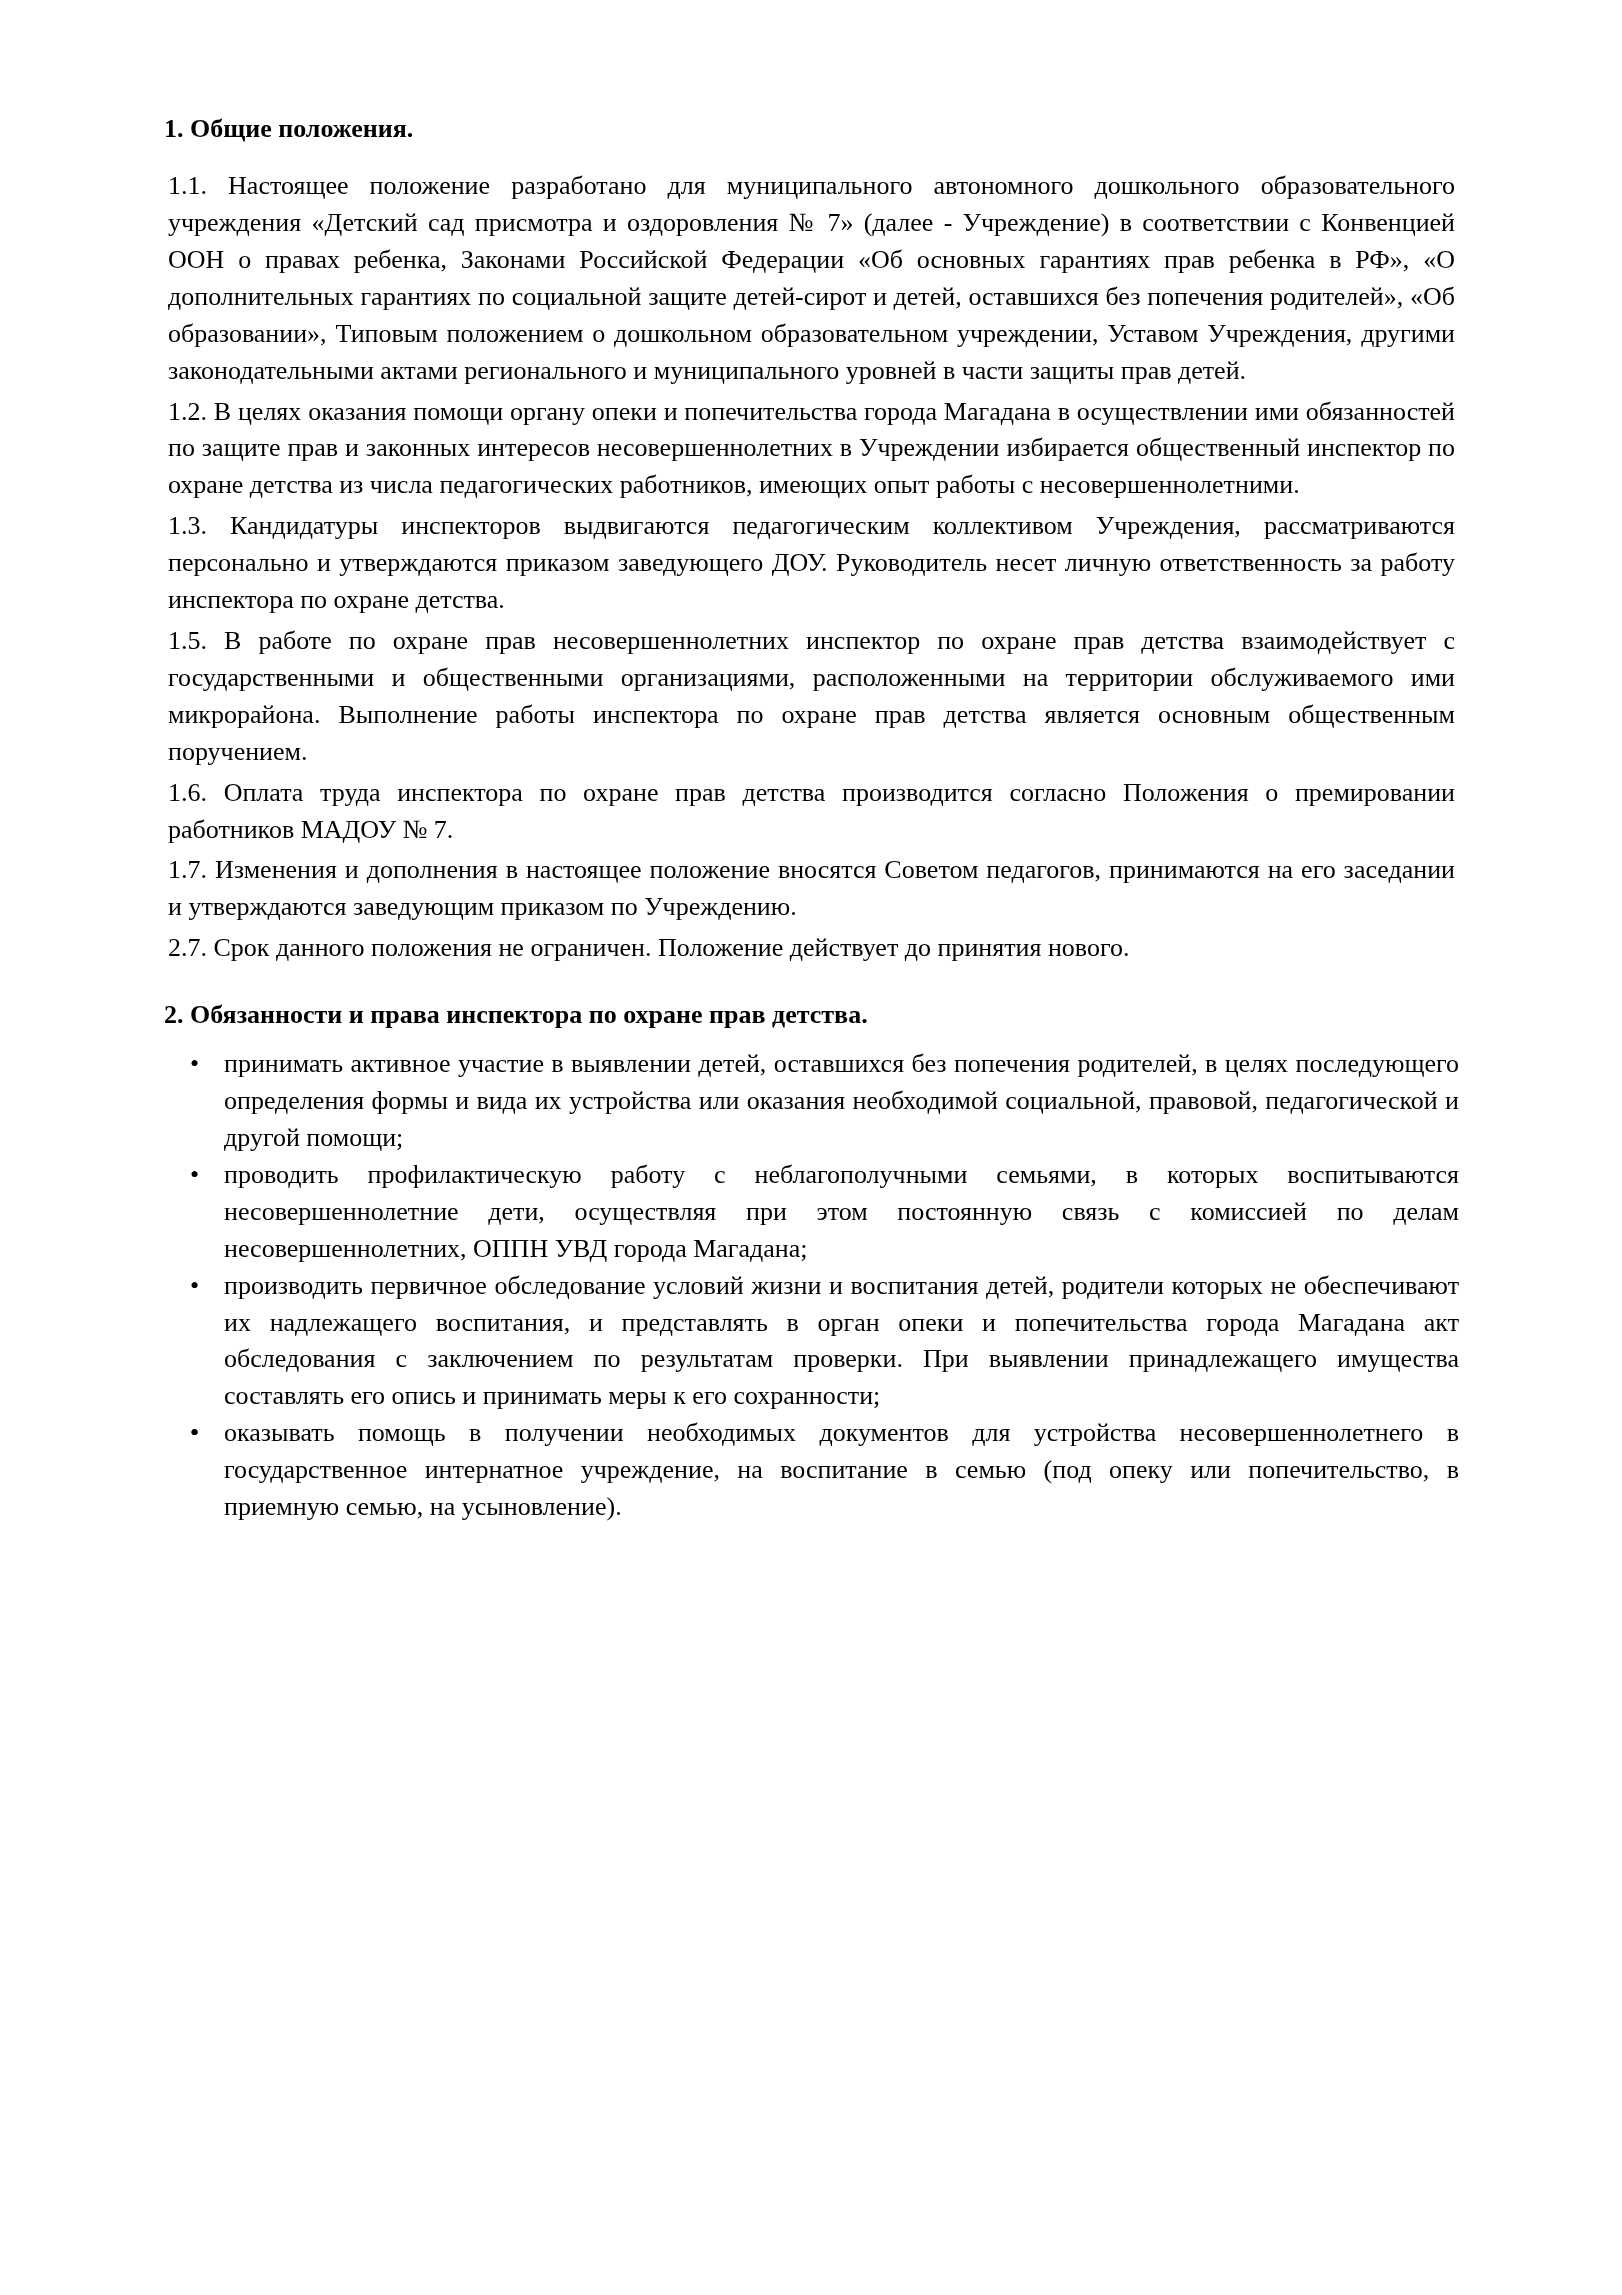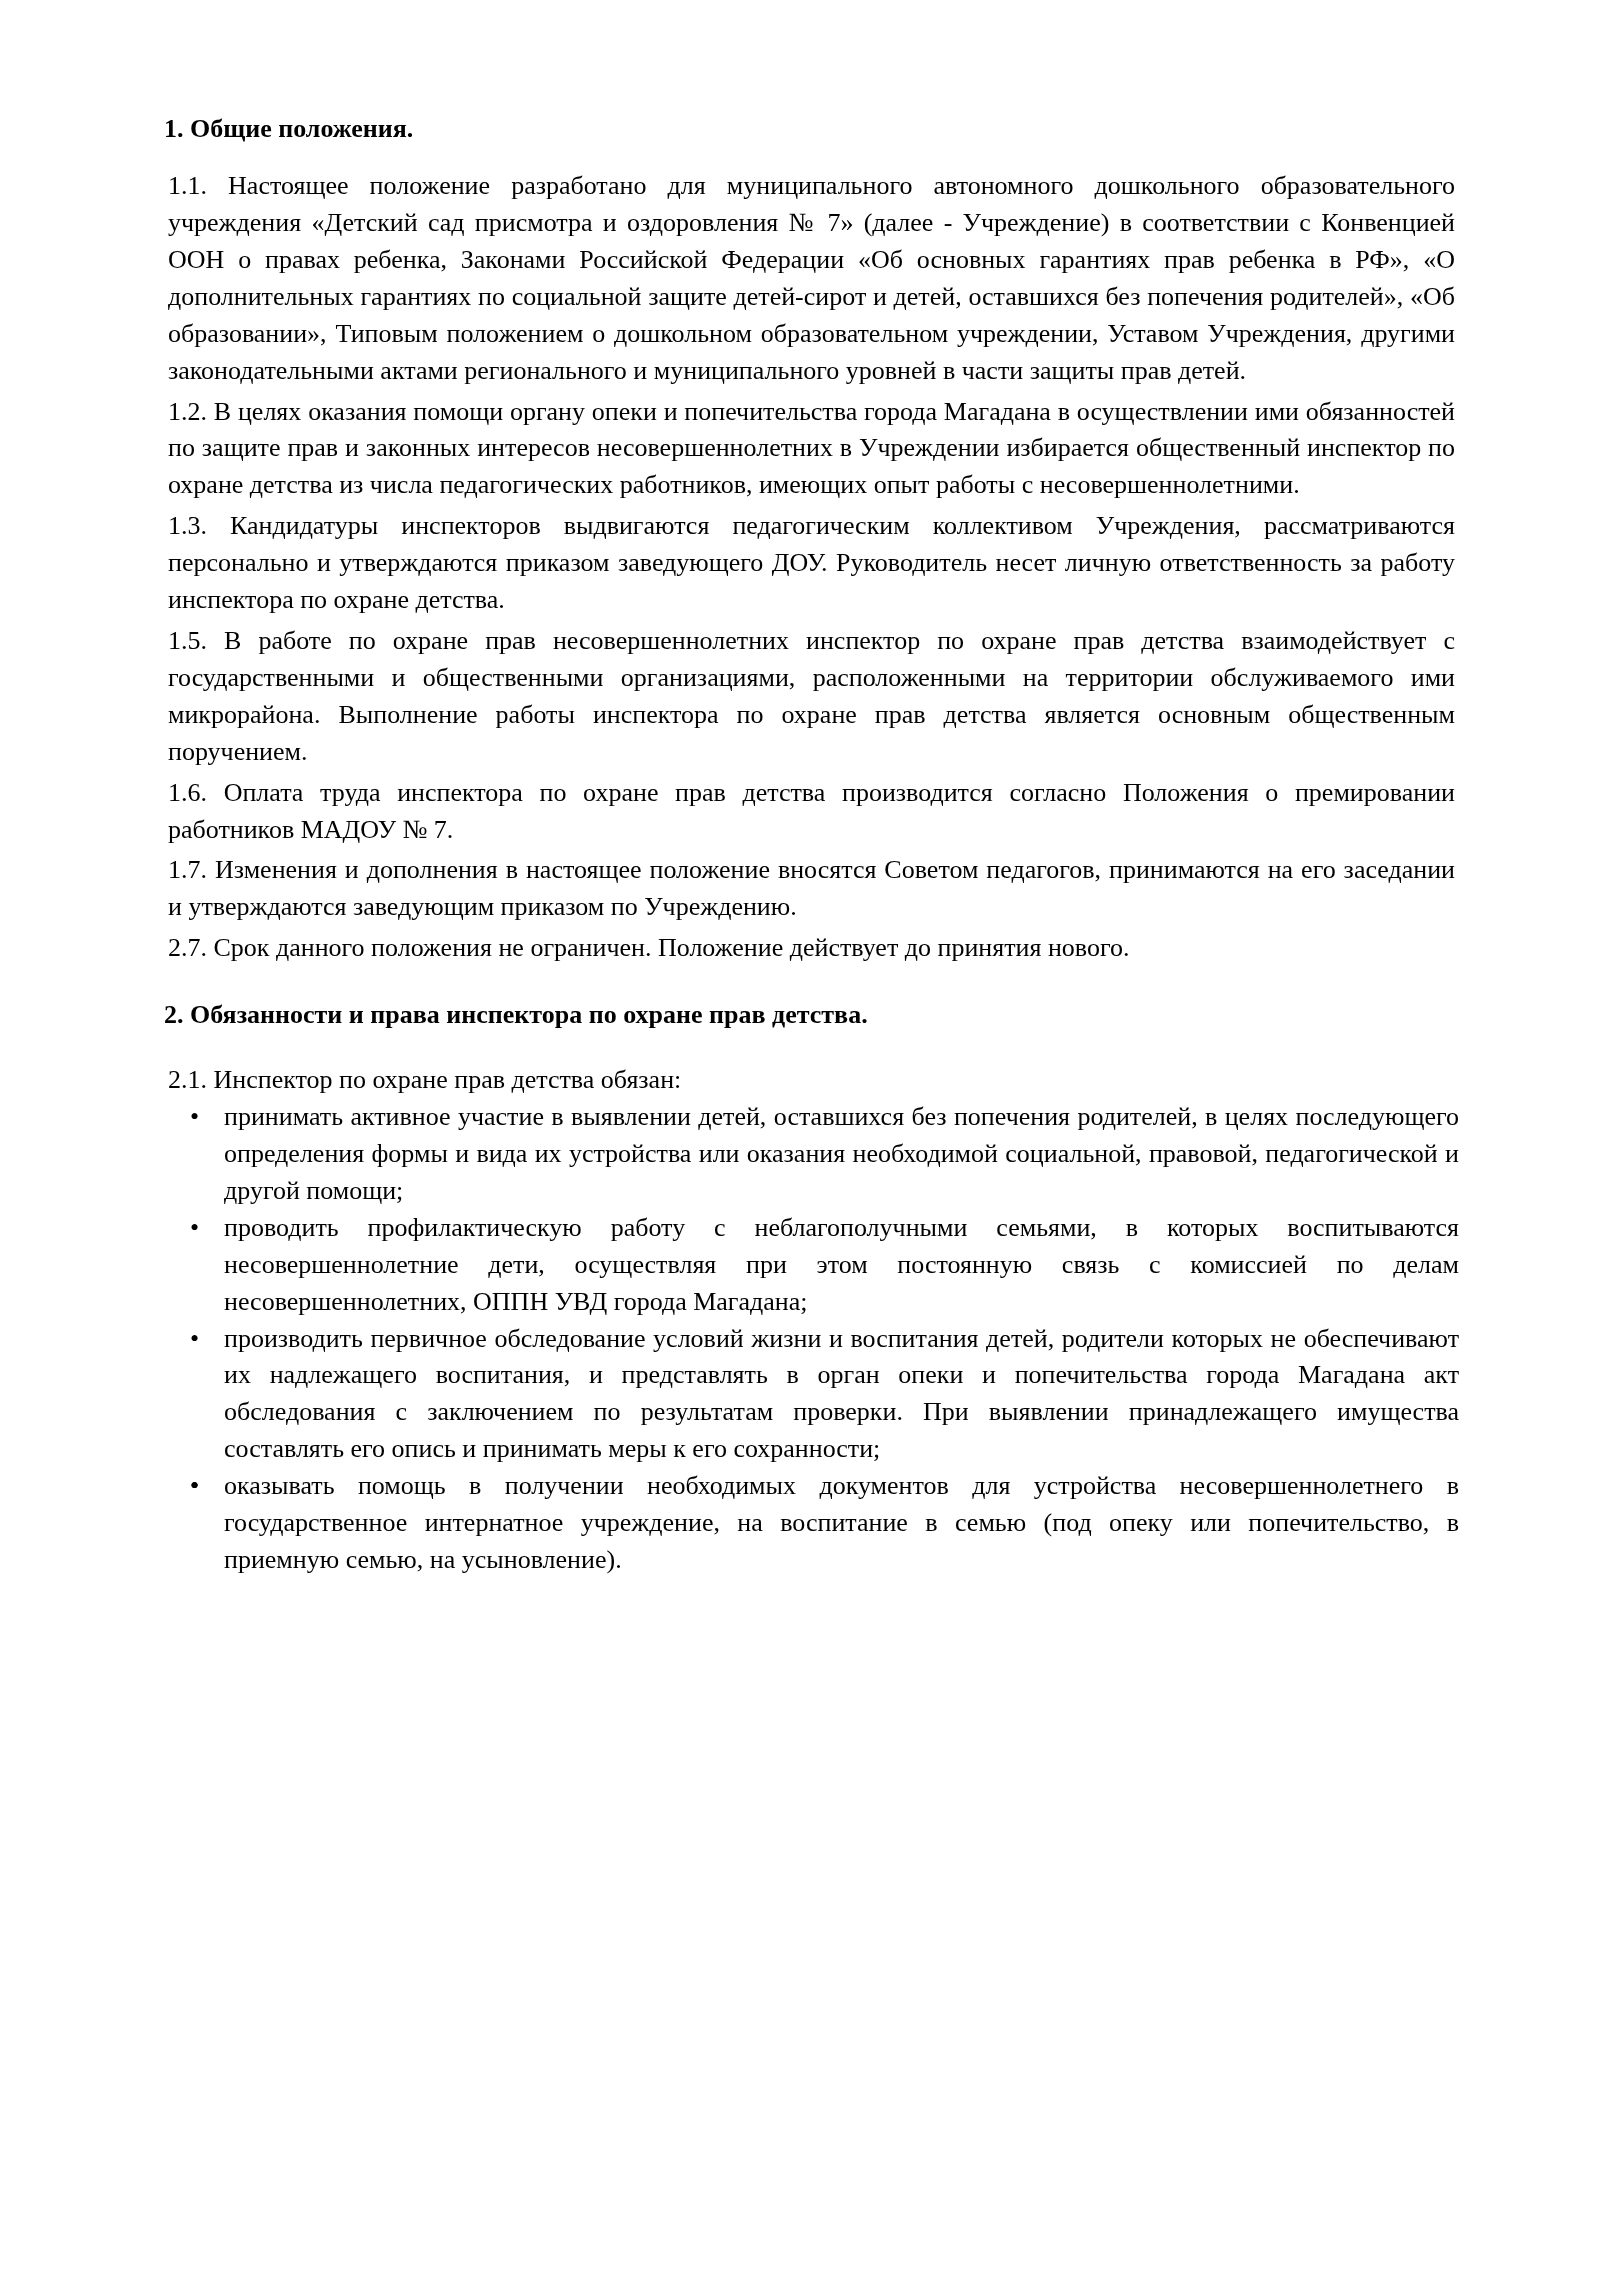--- a/index.html
+++ b/index.html
@@ -27,21 +27,21 @@
   }
   h2.section-heading {
     font-size: 26px;
     font-weight: bold;
     margin: 0 0 22px 0;
     text-align: left;
     line-height: 1.35;
   }
   h2.section-heading.second {
     margin-top: 30px;
-    margin-bottom: 30px;
+    margin-bottom: 14px;
   }
   p.para {
     margin: 4px;
     text-align: justify;
     text-justify: inter-word;
   }
   p.para.first-block {
     margin-bottom: 0;
   }
   p.para.lead {
@@ -75,21 +75,20 @@
     <p class="para first-block">1.1. Настоящее положение разработано для муниципального автономного дошкольного образовательного учреждения «Детский сад присмотра и оздоровления № 7» (далее - Учреждение) в соответствии с Конвенцией ООН о правах ребенка, Законами Российской Федерации «Об основных гарантиях прав ребенка в РФ», «О дополнительных гарантиях по социальной защите детей-сирот и детей, оставшихся без попечения родителей», «Об образовании», Типовым положением о дошкольном образовательном учреждении, Уставом Учреждения, другими законодательными актами регионального и муниципального уровней в части защиты прав детей.</p>
     <p class="para">1.2. В целях оказания помощи органу опеки и попечительства города Магадана в осуществлении ими обязанностей по защите прав и законных интересов несовершеннолетних в Учреждении избирается общественный инспектор по охране детства из числа педагогических работников, имеющих опыт работы с несовершеннолетними.</p>
     <p class="para">1.3. Кандидатуры инспекторов выдвигаются педагогическим коллективом Учреждения, рассматриваются персонально и утверждаются приказом заведующего ДОУ. Руководитель несет личную ответственность за работу инспектора по охране детства.</p>
     <p class="para">1.5. В работе по охране прав несовершеннолетних инспектор по охране прав детства взаимодействует с государственными и общественными организациями, расположенными на территории обслуживаемого ими микрорайона. Выполнение работы  инспектора по охране прав детства является основным общественным поручением.</p>
     <p class="para">1.6. Оплата труда инспектора по охране прав детства производится согласно Положения о премировании работников МАДОУ № 7.</p>
     <p class="para">1.7. Изменения и дополнения в настоящее положение вносятся Советом педагогов, принимаются на его заседании и утверждаются заведующим приказом по Учреждению.</p>
     <p class="para">2.7. Срок данного положения не ограничен. Положение действует до принятия нового.</p>
 
     <h2 class="section-heading second">2. Обязанности и права   инспектора по охране прав детства.</h2>
 
-    <p class="para lead">2.1.  Инспектор по охране прав детства обязан:</p>
 
     <ul class="bullets">
       <li>
         <span class="bullet-mark">•</span>
         <span>принимать активное участие в выявлении детей, оставшихся без попечения родителей, в целях последующего определения формы и вида их устройства или оказания необходимой социальной, правовой, педагогической и другой помощи;</span>
       </li>
       <li>
         <span class="bullet-mark">•</span>
         <span>проводить профилактическую работу с неблагополучными семьями, в которых воспитываются несовершеннолетние дети, осуществляя при этом постоянную связь с комиссией по делам несовершеннолетних, ОППН УВД города Магадана;</span>
       </li>

